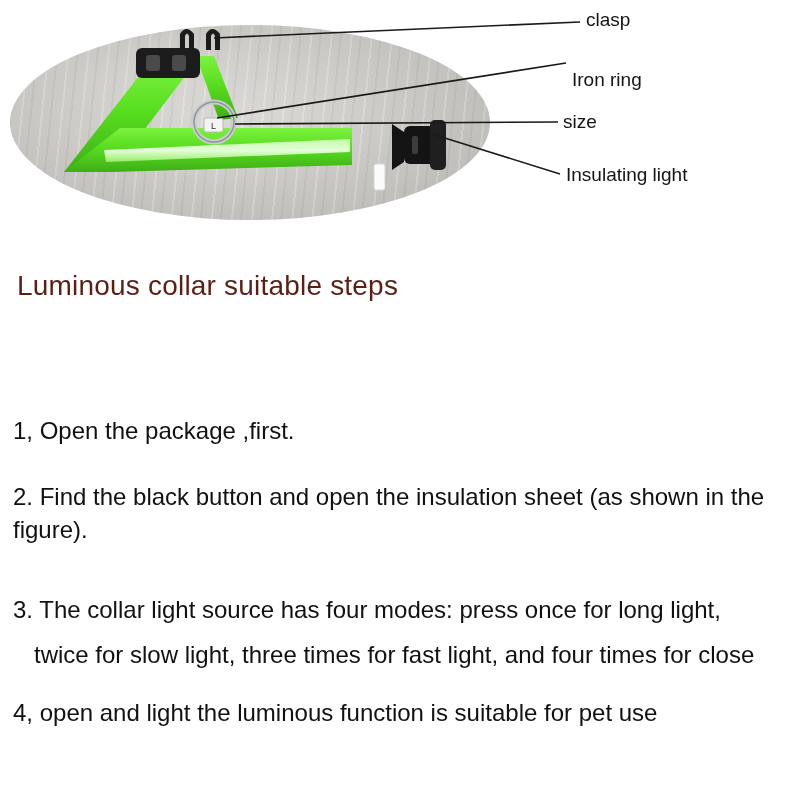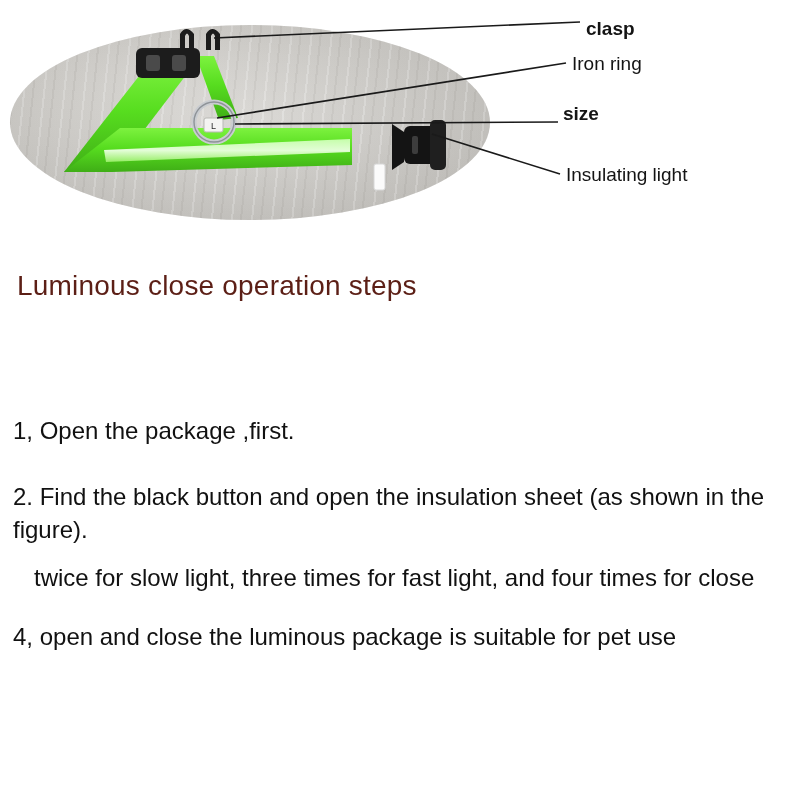--- a/index.html
+++ b/index.html
@@ -70,23 +70,23 @@
   }
 
   .callout-label {
     position: absolute;
     font-family: "Liberation Sans", sans-serif;
     font-size: 19px;
     color: #141414;
     white-space: nowrap;
     line-height: 1;
   }
-  #label-clasp      { left: 586px; top: 19px; font-weight: bold; }
-  #label-iron-ring  { left: 572px; top: 54px; }
-  #label-size       { left: 563px; top: 104px; font-weight: bold; }
+  #label-clasp      { left: 586px; top: 10px; }
+  #label-iron-ring  { left: 572px; top: 70px; }
+  #label-size       { left: 563px; top: 112px; }
   #label-insulating { left: 566px; top: 165px; }
 
   
   #heading {
     position: absolute;
     left: 17px;
     top: 270px;
     font-size: 28px;
     color: #5c1f16;
     font-family: "Liberation Sans", sans-serif;
@@ -106,21 +106,21 @@
     line-height: 1.35;
     margin: 0 0 32px 0;
     font-family: "Liberation Sans", sans-serif;
   }
   .step .cont {
     display: block;
     padding-left: 21px;
     margin-top: 12px;
   }
   #step-1 { margin-bottom: 34px; }
-  #step-2 { margin-bottom: 16px; }
+  #step-2 { margin-bottom: 48px; }
   #step-3 { margin-bottom: 26px; }
   #step-4 { margin-bottom: 0; }
 </style>
 </head>
 <body>
 
 <div id="diagram">
 
   <div class="photo-ellipse"></div>
 
@@ -186,28 +186,29 @@
       <path d="M560 174 L432 134"></path>
     </g>
   </svg>
 
   <div class="callout-label" id="label-clasp">clasp</div>
   <div class="callout-label" id="label-iron-ring">Iron ring</div>
   <div class="callout-label" id="label-size">size</div>
   <div class="callout-label" id="label-insulating">Insulating light</div>
 </div>
 
-<div id="heading">Luminous close operation steps</div>
+<div id="heading">Luminous collar suitable steps</div>
 
 <div id="steps">
   <p class="step" id="step-1">
     <span>1, Open the package ,first.</span>
   </p>
   <p class="step" id="step-2">
     <span>2. Find the black button and open the insulation sheet (as shown in the figure).</span>
   </p>
   <p class="step" id="step-3">
+    <span>3. The collar light source has four modes: press once for long light,</span>
     <span class="cont">twice for slow light, three times for fast light, and four times for close</span>
   </p>
   <p class="step" id="step-4">
-    <span>4, open and close the luminous package is suitable for pet use</span>
+    <span>4, open and light the luminous function is suitable for pet use</span>
   </p>
 </div>
 
 </body></html>

